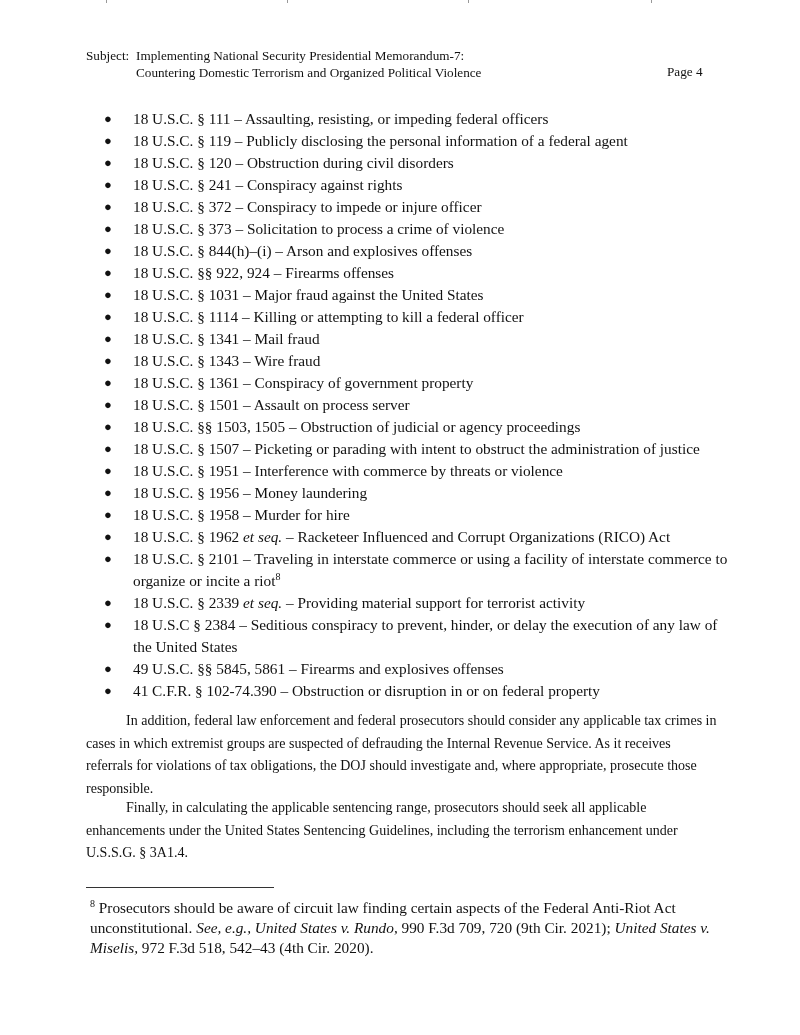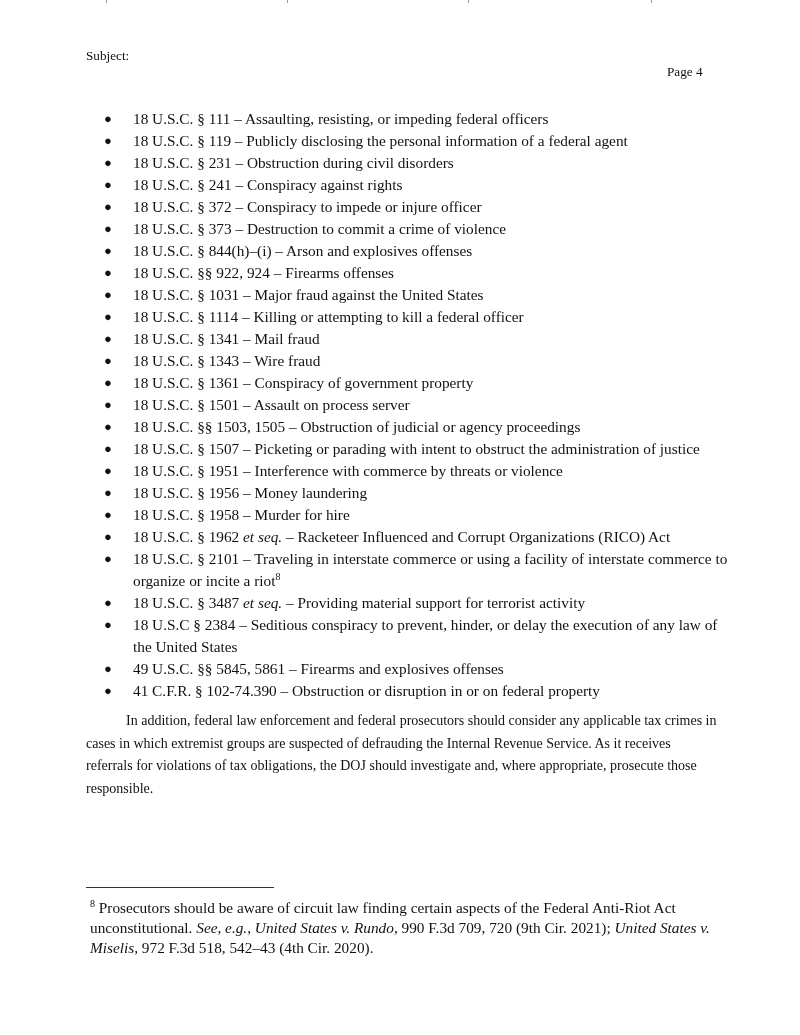--- a/index.html
+++ b/index.html
@@ -33,49 +33,52 @@
 
 <div class="page">
   <div class="tick" style="left:106px"></div>
   <div class="tick" style="left:287px"></div>
   <div class="tick" style="left:468px"></div>
   <div class="tick" style="left:651px"></div>
 
   <div class="header">
     <span class="label">Subject:</span>
     <div class="subject">
+      <div>Implementing National Security Presidential Memorandum-7:</div>
+      <div>Countering Domestic Terrorism and Organized Political Violence</div>
     </div>
     <span class="pageno">Page 4</span>
   </div>
 
   <ul class="list" id="statute-list">
       <li><span class="bullet">●</span><span>18 U.S.C. § 111</span><span> – </span><span>Assaulting, resisting, or impeding federal officers</span></li>
       <li><span class="bullet">●</span><span>18 U.S.C. § 119</span><span> – </span><span>Publicly disclosing the personal information of a federal agent</span></li>
-      <li><span class="bullet">●</span><span>18 U.S.C. § 231</span><span> – </span><span>Obstruction during civil disorders</span></li>
+      <li><span class="bullet">●</span><span>18 U.S.C. § 120</span><span> – </span><span>Obstruction during civil disorders</span></li>
       <li><span class="bullet">●</span><span>18 U.S.C. § 241</span><span> – </span><span>Conspiracy against rights</span></li>
       <li><span class="bullet">●</span><span>18 U.S.C. § 372</span><span> – </span><span>Conspiracy to impede or injure officer</span></li>
-      <li><span class="bullet">●</span><span>18 U.S.C. § 373</span><span> – </span><span>Destruction to commit a crime of violence</span></li>
+      <li><span class="bullet">●</span><span>18 U.S.C. § 373</span><span> – </span><span>Solicitation to process a crime of violence</span></li>
       <li><span class="bullet">●</span><span>18 U.S.C. § 844(h)–(i)</span><span> – </span><span>Arson and explosives offenses</span></li>
       <li><span class="bullet">●</span><span>18 U.S.C. §§ 922, 924</span><span> – </span><span>Firearms offenses</span></li>
       <li><span class="bullet">●</span><span>18 U.S.C. § 1031</span><span> – </span><span>Major fraud against the United States</span></li>
       <li><span class="bullet">●</span><span>18 U.S.C. § 1114</span><span> – </span><span>Killing or attempting to kill a federal officer</span></li>
       <li><span class="bullet">●</span><span>18 U.S.C. § 1341</span><span> – </span><span>Mail fraud</span></li>
       <li><span class="bullet">●</span><span>18 U.S.C. § 1343</span><span> – </span><span>Wire fraud</span></li>
       <li><span class="bullet">●</span><span>18 U.S.C. § 1361</span><span> – </span><span>Conspiracy of government property</span></li>
       <li><span class="bullet">●</span><span>18 U.S.C. § 1501</span><span> – </span><span>Assault on process server</span></li>
       <li><span class="bullet">●</span><span>18 U.S.C. §§ 1503, 1505</span><span> – </span><span>Obstruction of judicial or agency proceedings</span></li>
       <li><span class="bullet">●</span><span>18 U.S.C. § 1507</span><span> – </span><span>Picketing or parading with intent to obstruct the administration of justice</span></li>
       <li><span class="bullet">●</span><span>18 U.S.C. § 1951</span><span> – </span><span>Interference with commerce by threats or violence</span></li>
       <li><span class="bullet">●</span><span>18 U.S.C. § 1956</span><span> – </span><span>Money laundering</span></li>
       <li><span class="bullet">●</span><span>18 U.S.C. § 1958</span><span> – </span><span>Murder for hire</span></li>
       <li><span class="bullet">●</span><span>18 U.S.C. § 1962</span> <i>et seq.</i><span> – </span><span>Racketeer Influenced and Corrupt Organizations (RICO) Act</span></li>
       <li><span class="bullet">●</span><span>18 U.S.C. § 2101</span><span> – </span><span>Traveling in interstate commerce or using a facility of interstate commerce to organize or incite a riot</span><span class="sup">8</span></li>
-      <li><span class="bullet">●</span><span>18 U.S.C. § 3487</span> <i>et seq.</i><span> – </span><span>Providing material support for terrorist activity</span></li>
+      <li><span class="bullet">●</span><span>18 U.S.C. § 2339</span> <i>et seq.</i><span> – </span><span>Providing material support for terrorist activity</span></li>
       <li><span class="bullet">●</span><span>18 U.S.C § 2384</span><span> – </span><span>Seditious conspiracy to prevent, hinder, or delay the execution of any law of the United States</span></li>
       <li><span class="bullet">●</span><span>49 U.S.C. §§ 5845, 5861</span><span> – </span><span>Firearms and explosives offenses</span></li>
       <li><span class="bullet">●</span><span>41 C.F.R. § 102-74.390</span><span> – </span><span>Obstruction or disruption in or on federal property</span></li>
     </ul>
 
   <p class="para p1">In addition, federal law enforcement and federal prosecutors should consider any applicable tax crimes in cases in which extremist groups are suspected of defrauding the Internal Revenue Service.  As it receives referrals for violations of tax obligations, the DOJ should investigate and, where appropriate, prosecute those responsible.</p>
+  <p class="para p2">Finally, in calculating the applicable sentencing range, prosecutors should seek all applicable enhancements under the United States Sentencing Guidelines, including the terrorism enhancement under U.S.S.G. § 3A1.4.</p>
 
   <div class="fn-rule"></div>
   <p class="footnote"><span class="sup">8</span><span> Prosecutors should be aware of circuit law finding certain aspects of the Federal Anti-Riot Act unconstitutional. </span><i>See, e.g.,</i> <i>United States v. Rundo</i><span>, 990 F.3d 709, 720 (9th Cir. 2021); </span><i>United States v. Miselis,</i><span> 972 F.3d 518, 542–43 (4th Cir. 2020).</span></p>
 </div>
 
 </body></html>

